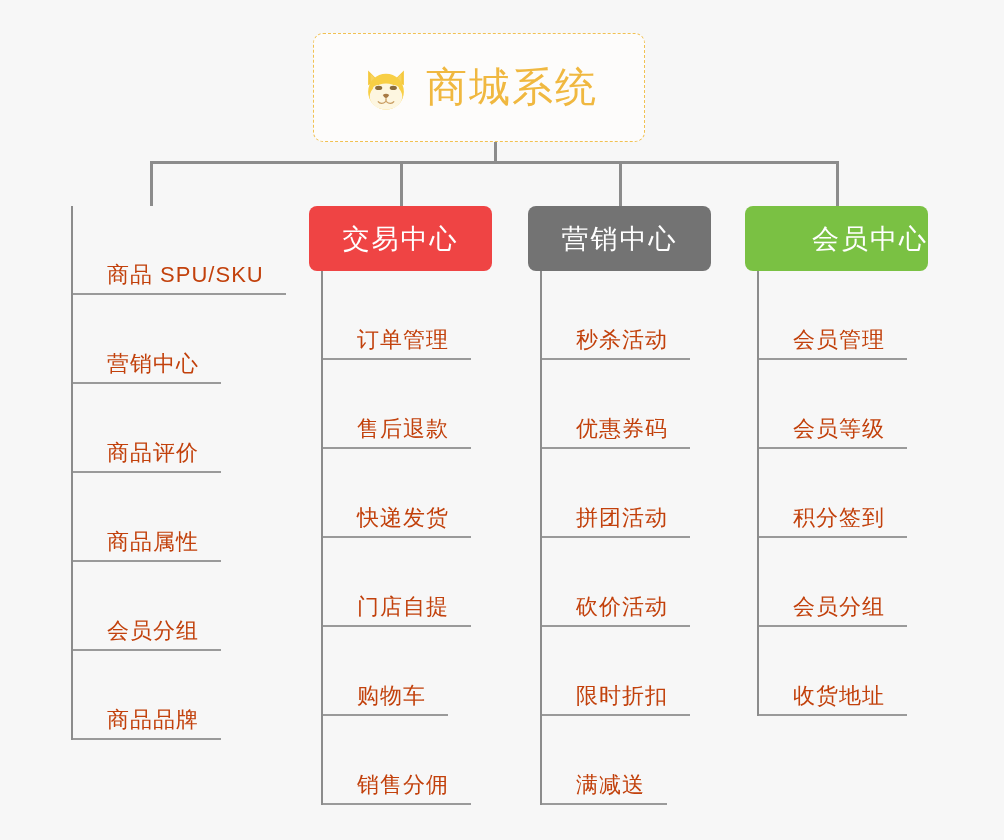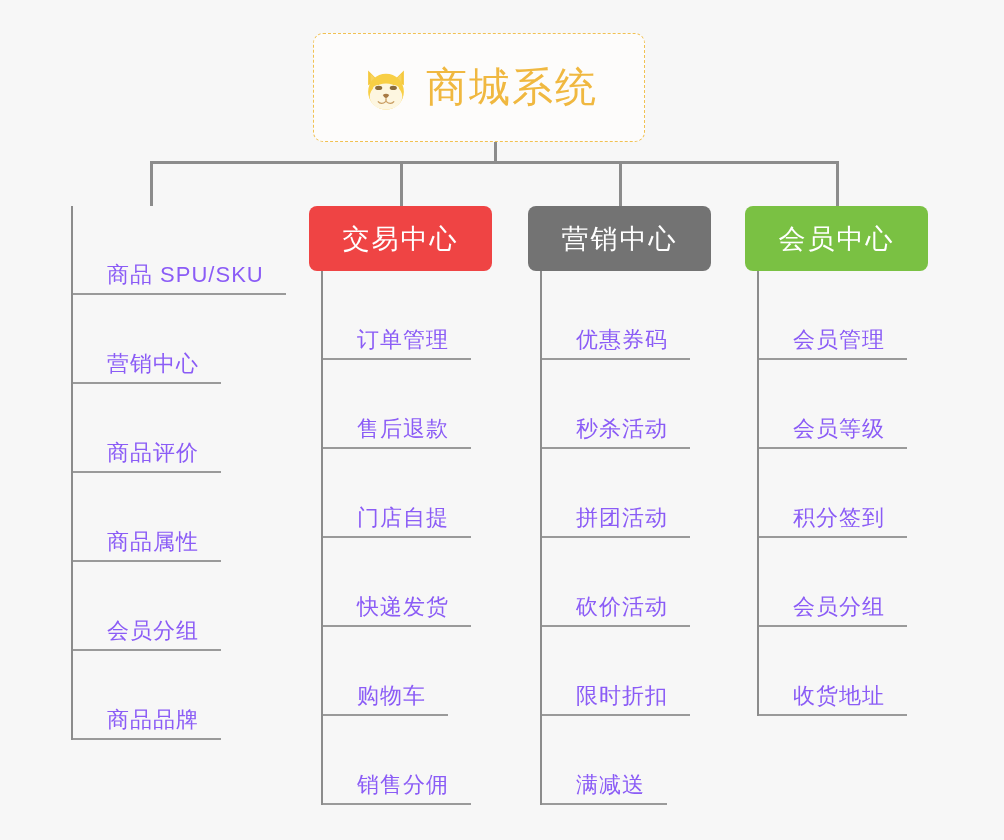--- a/index.html
+++ b/index.html
@@ -103,21 +103,21 @@
     position: relative;
     box-sizing: border-box;
     display: flex;
     align-items: flex-end;
   }
   .leaf-inner {
     display: inline-block;
     border-bottom: 2px solid #9a9a9a;
     padding: 0 22px 6px 34px;
     font-size: 22px;
-    color: #8b5cf6;
+    color: #c2410c;
     line-height: 1.1;
     white-space: nowrap;
     letter-spacing: 1px;
   }
 </style>
 </head>
 <body style="background: rgb(247, 247, 247);">
 
 <div id="mindmap">
 
@@ -179,62 +179,62 @@
       <span>交易中心</span>
     </div>
     <div class="col-body">
       <div class="leaf">
           <span class="leaf-inner">订单管理</span>
         </div>
       <div class="leaf">
           <span class="leaf-inner">售后退款</span>
         </div>
       <div class="leaf">
+          <span class="leaf-inner">快递发货</span>
+        </div>
+      <div class="leaf">
           <span class="leaf-inner">门店自提</span>
-        </div>
-      <div class="leaf">
-          <span class="leaf-inner">快递发货</span>
         </div>
       <div class="leaf">
           <span class="leaf-inner">购物车</span>
         </div>
       <div class="leaf">
           <span class="leaf-inner">销售分佣</span>
         </div>
     </div>
   </div>
 
   <div class="column" style="left:528px;">
     <div class="col-head" style="background: #737373;">
       <span>营销中心</span>
     </div>
     <div class="col-body">
       <div class="leaf">
+          <span class="leaf-inner">秒杀活动</span>
+        </div>
+      <div class="leaf">
           <span class="leaf-inner">优惠券码</span>
         </div>
       <div class="leaf">
-          <span class="leaf-inner">秒杀活动</span>
-        </div>
-      <div class="leaf">
           <span class="leaf-inner">拼团活动</span>
         </div>
       <div class="leaf">
           <span class="leaf-inner">砍价活动</span>
         </div>
       <div class="leaf">
           <span class="leaf-inner">限时折扣</span>
         </div>
       <div class="leaf">
           <span class="leaf-inner">满减送</span>
         </div>
     </div>
   </div>
 
   <div class="column" style="left:745px;">
-    <div class="col-head" style="background: rgb(122, 193, 67);">
+    <div class="col-head" style="background: rgb(122, 193, 67); justify-content: flex-end;">
       <span>会员中心</span>
     </div>
     <div class="col-body">
       <div class="leaf">
           <span class="leaf-inner">会员管理</span>
         </div>
       <div class="leaf">
           <span class="leaf-inner">会员等级</span>
         </div>
       <div class="leaf">

